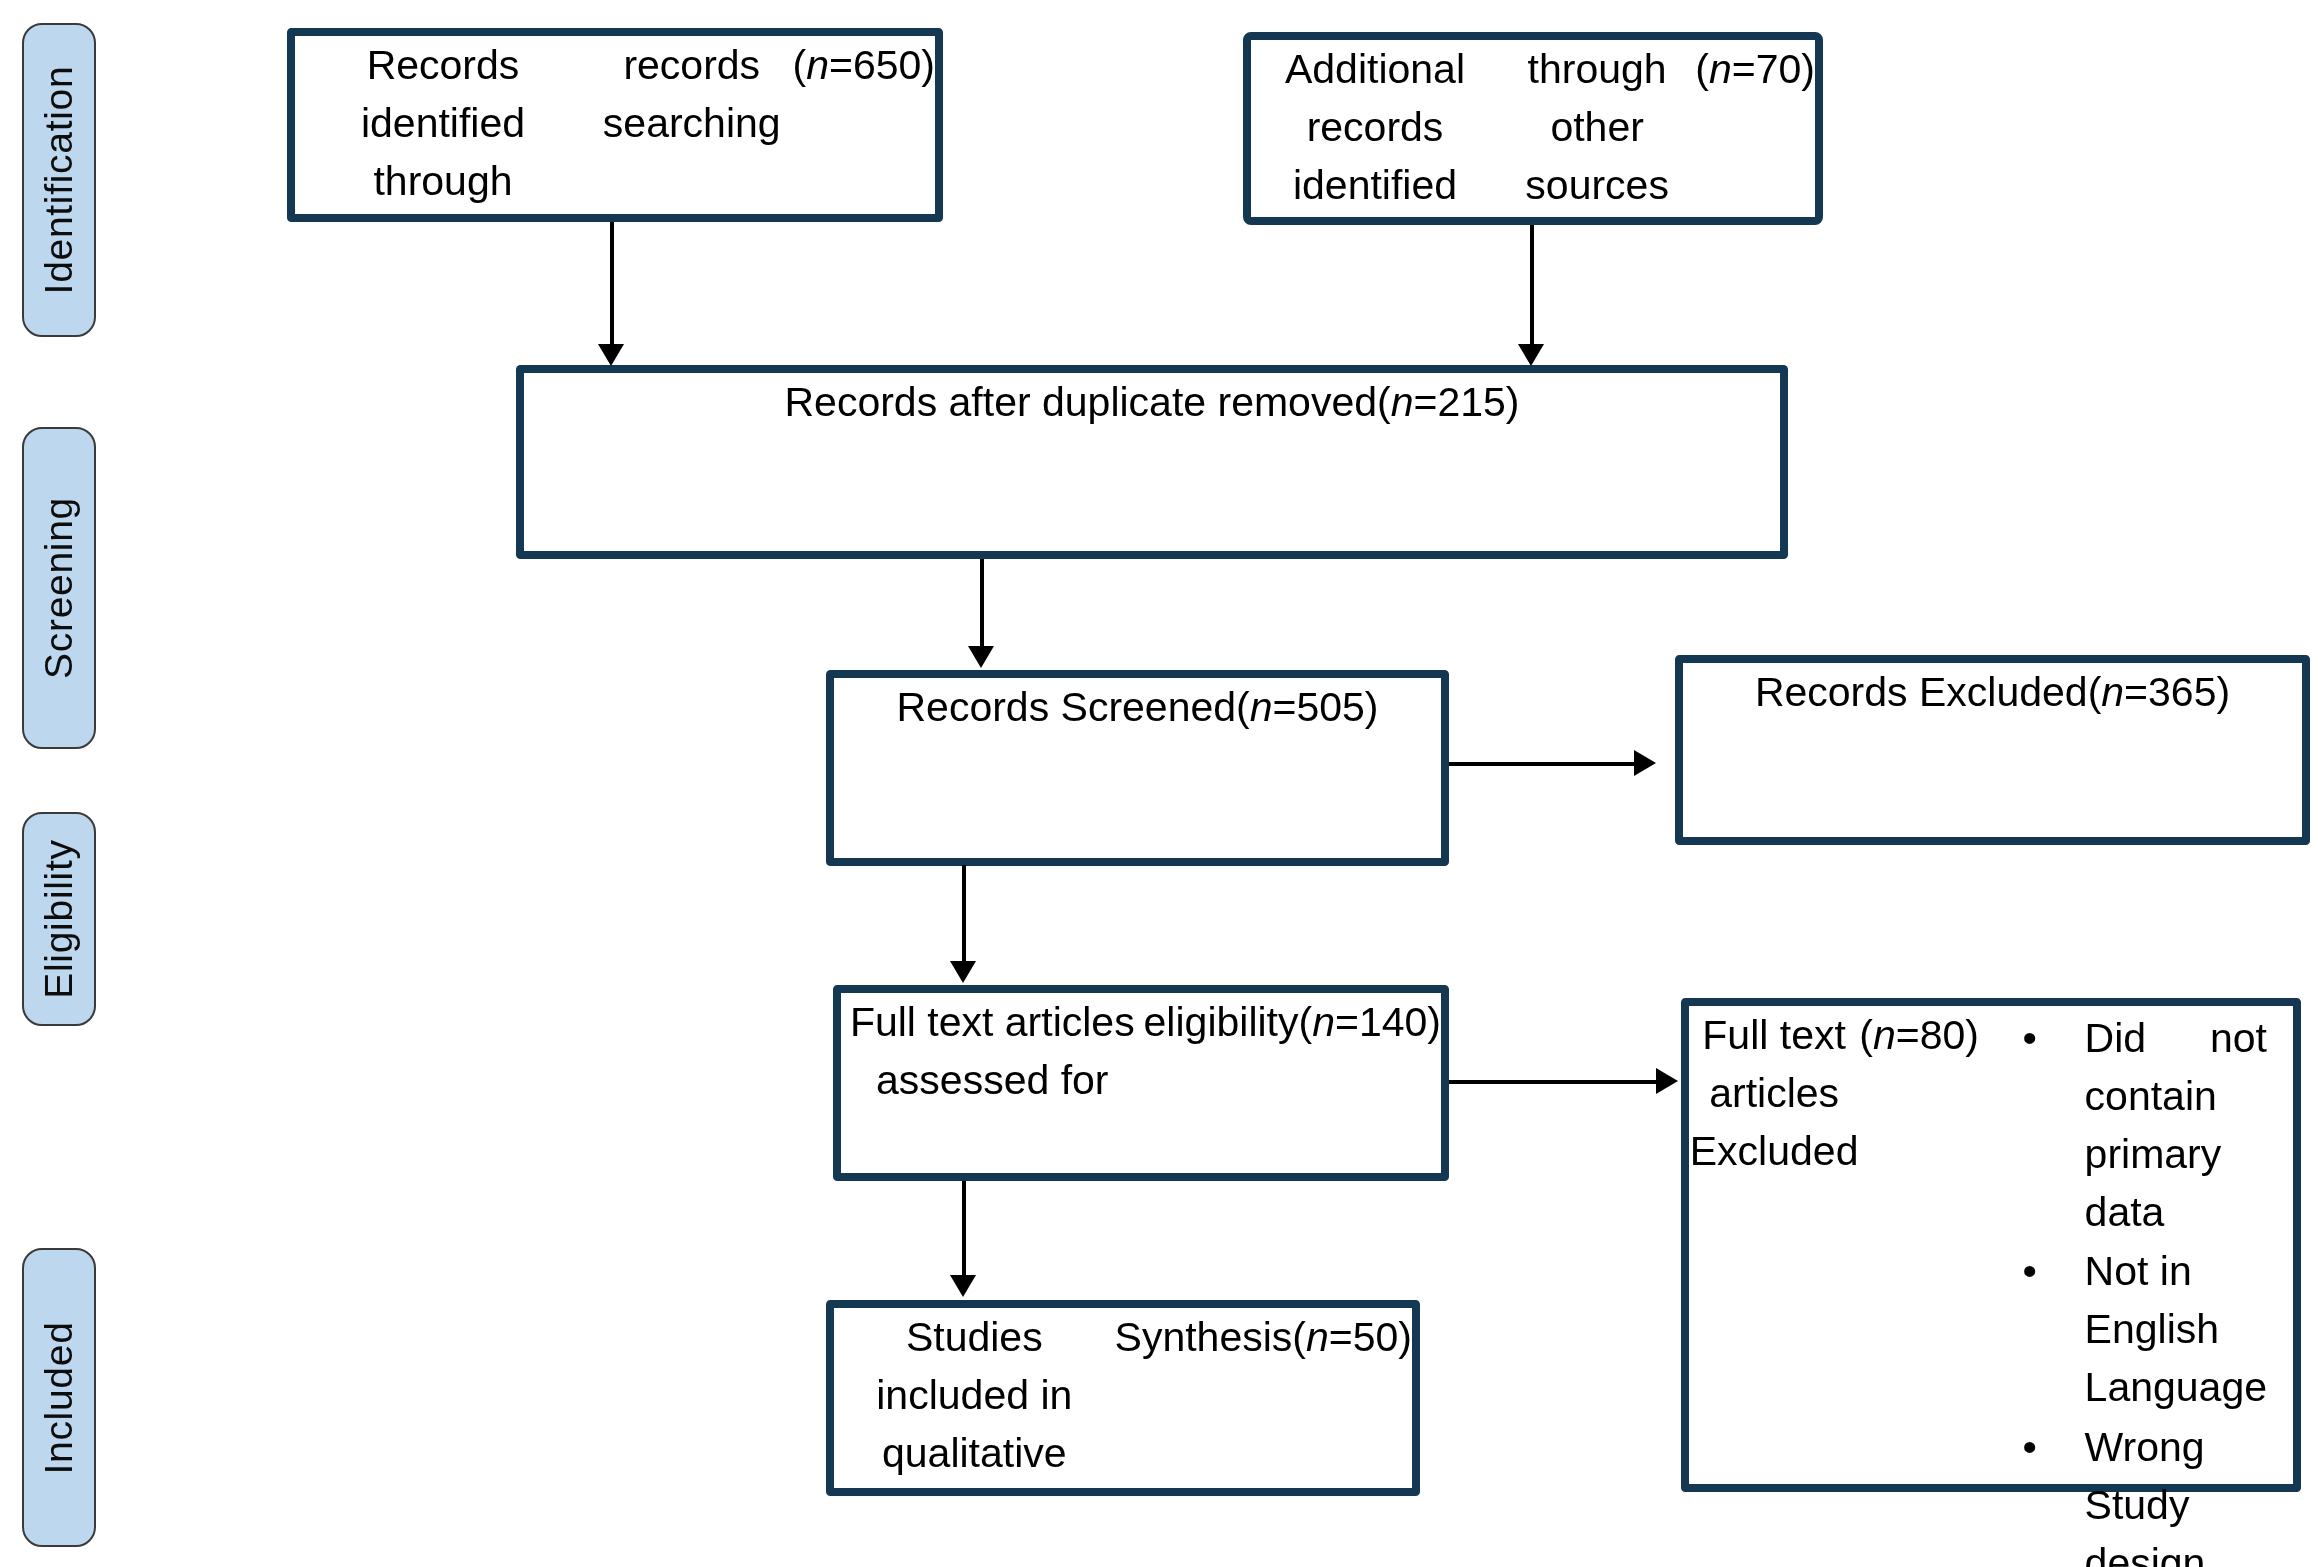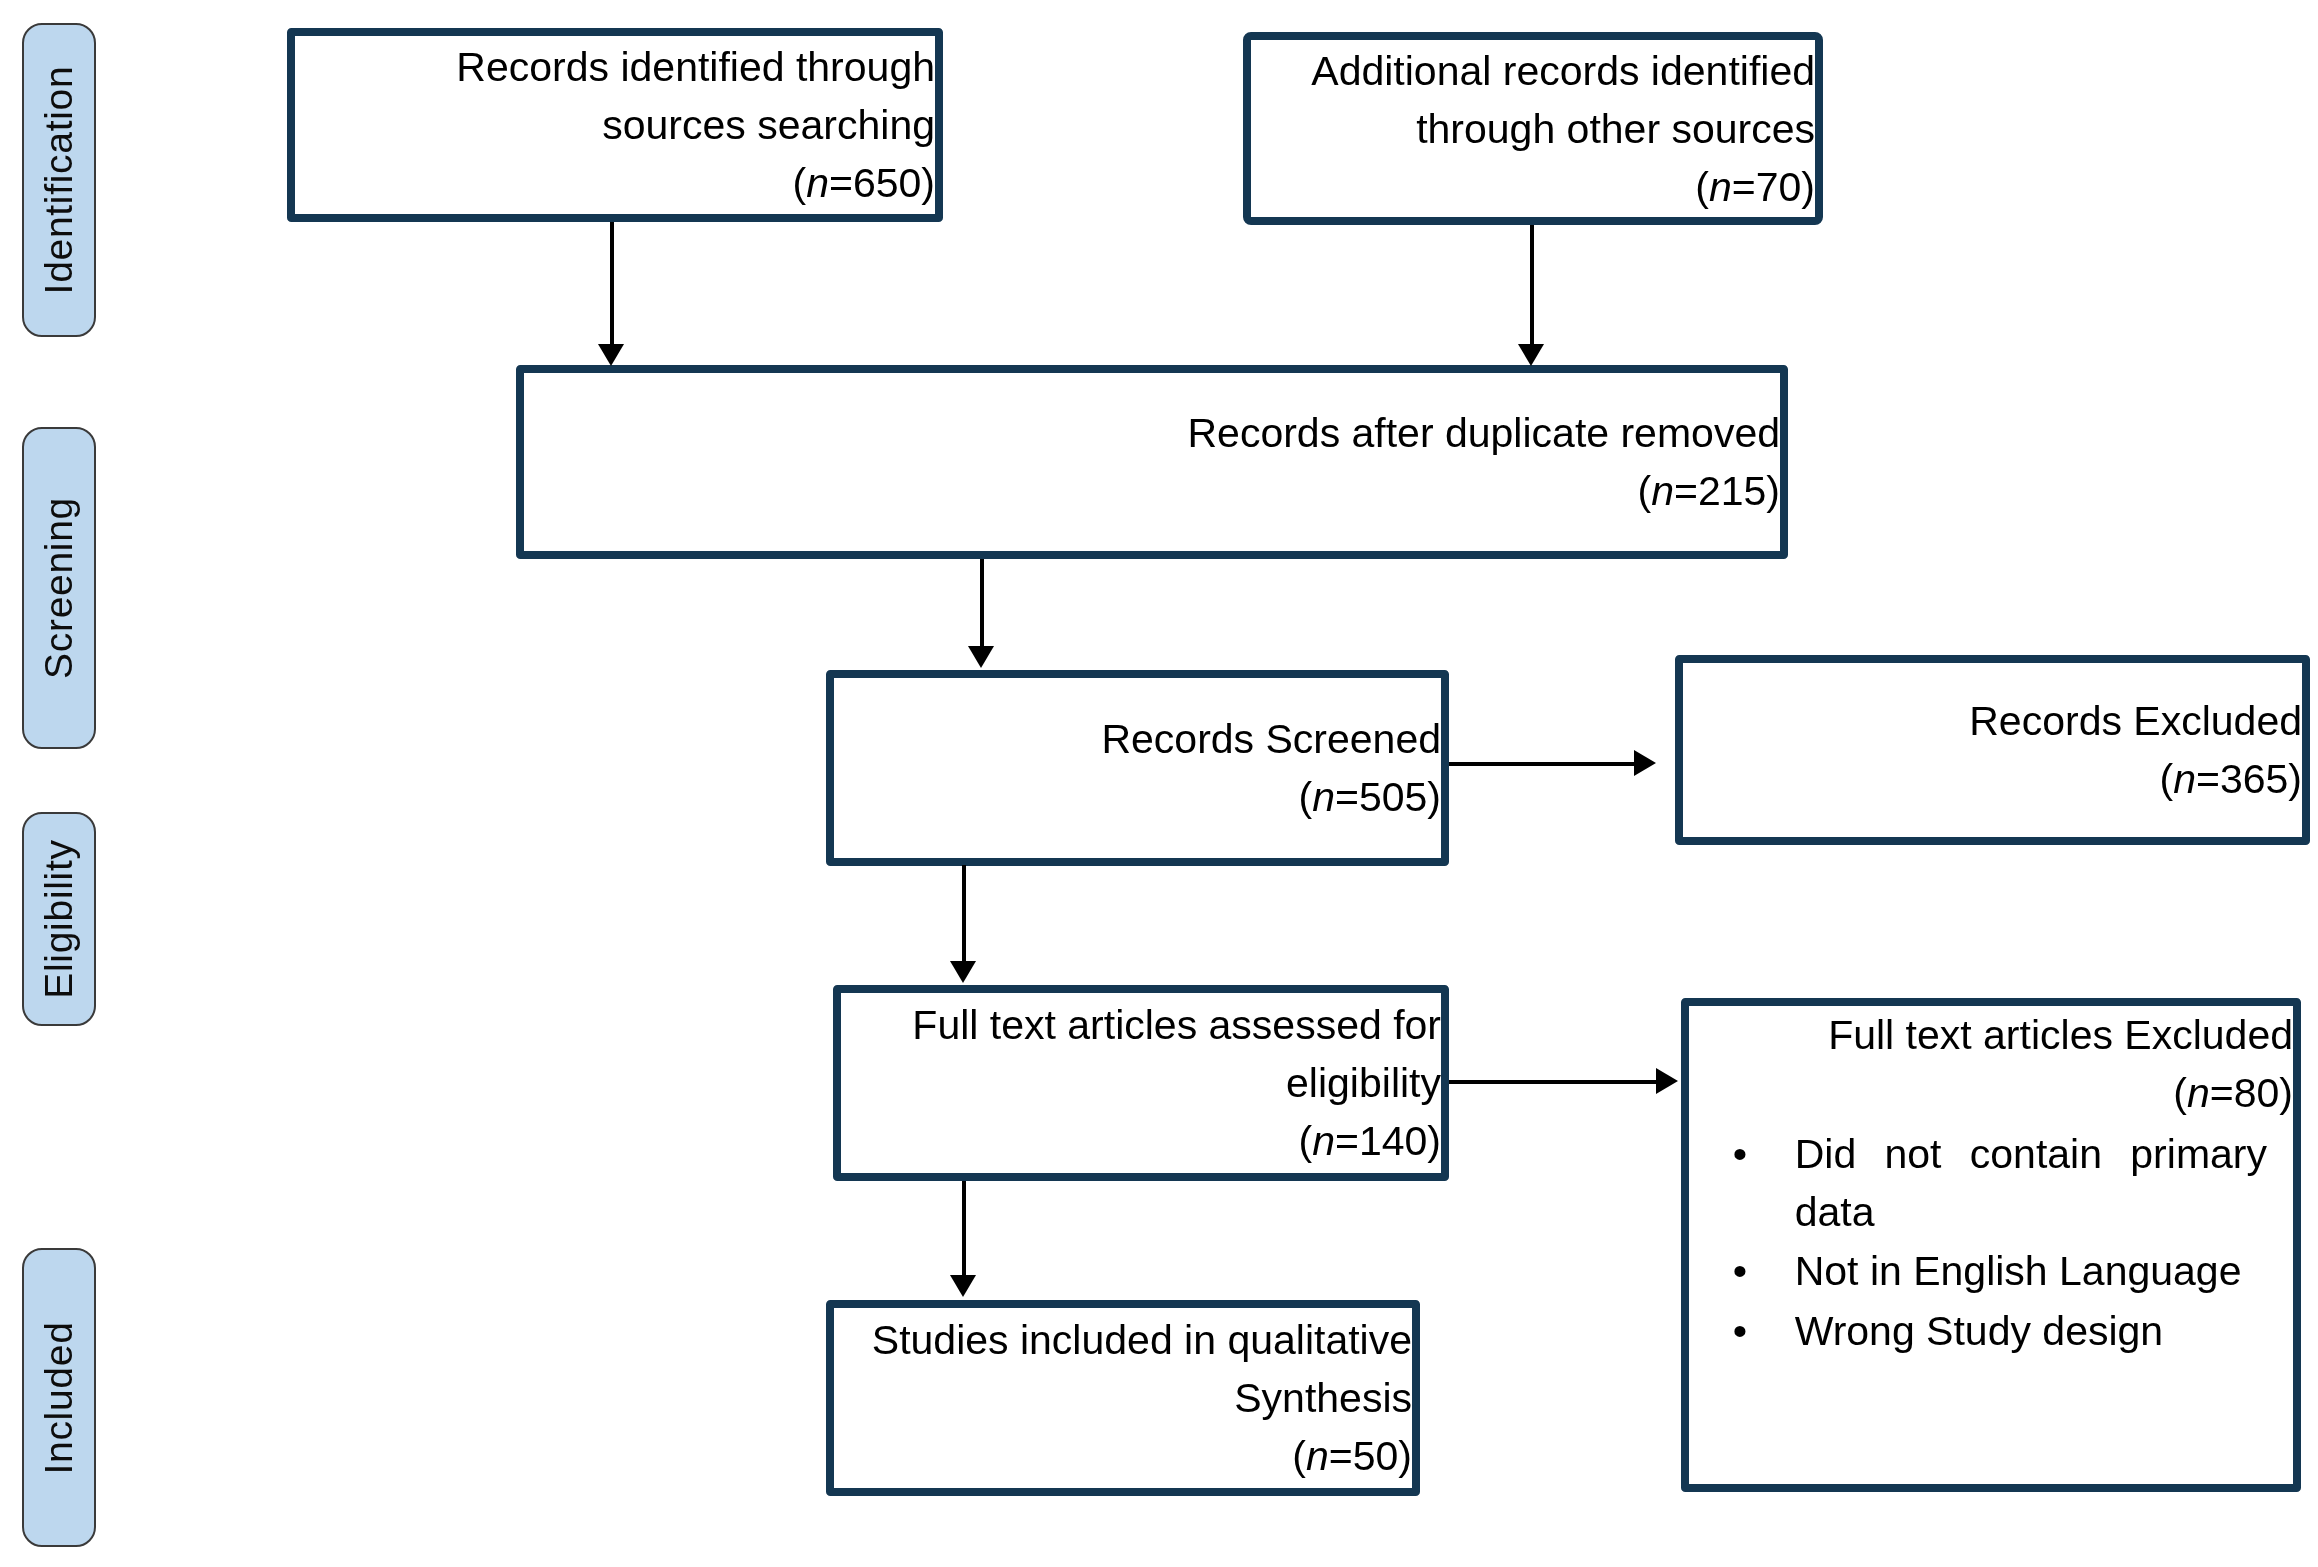--- a/index.html
+++ b/index.html
@@ -20,21 +20,21 @@
   }
   #tab-identification { top:23px;   height:314px; }
   #tab-screening      { top:427px;  height:322px; }
   #tab-eligibility    { top:812px; height:214px; }
   #tab-included       { top:1248px; height:299px; }
 
   
   .box {
     position:absolute; box-sizing:border-box;
     background:#ffffff; border:8.7px solid #143752; border-radius:4.3px;
-    display:flex; flex-direction:column; align-items:flex-end; justify-content:center;
+    display:flex; flex-direction:row; align-items:flex-start; justify-content:center;
     text-align:center; font-size:41px; line-height:58px;
   }
   .box .count i { font-style:italic; }
   #box-db       { left:287px;  top:27.5px;   width:656px;  height:194px; }
   #box-other    { left:1243px; top:32px;   width:580px;  height:193px;border-radius:8px; }
   #box-dedup    { left:516px;  top:365px;  width:1272px; height:194px; }
   #box-screened { left:826px; top:670px;  width:623px;  height:196px; }
   #box-rexcl    { left:1659px; top:655px;  width:635px;  height:190px;margin-left:16px; }
   #box-fulltext { left:833px; top:985px; width:616px;  height:196px; }
   #box-ftexcl   { left:1681px; top:998px; width:620px;  height:494px;
@@ -85,21 +85,21 @@
   </div>
   <div class="tab" id="tab-eligibility">
     <span class="tab-text">Eligibility</span>
   </div>
   <div class="tab" id="tab-included">
     <span class="tab-text">Included</span>
   </div>
 
   <div class="box" id="box-db">
     <div class="line">Records identified through</div>
-    <div class="line">sources searching</div>
+    <div class="line">records searching</div>
     <div class="line count">(<i>n</i>=650)</div>
   </div>
   <div class="box" id="box-other">
     <div class="line">Additional records identified</div>
     <div class="line">through other sources</div>
     <div class="line count">(<i>n</i>=70)</div>
   </div>
 
   <div class="box" id="box-dedup">
     <div class="line">Records after duplicate removed</div>

